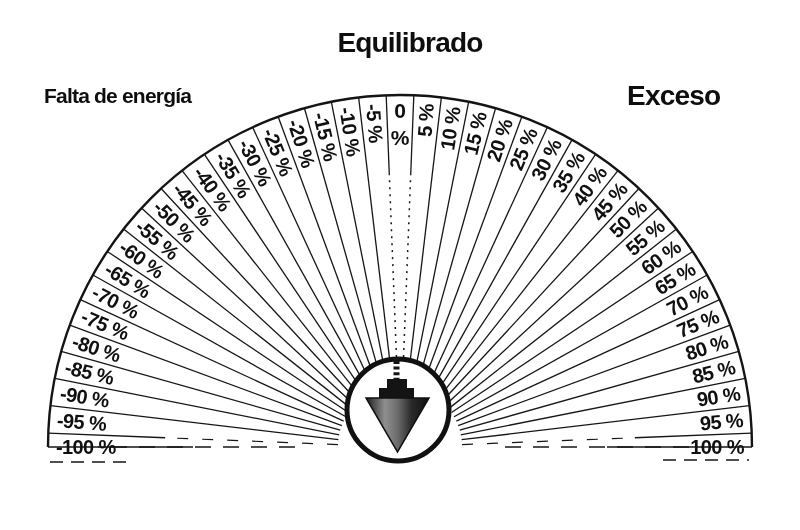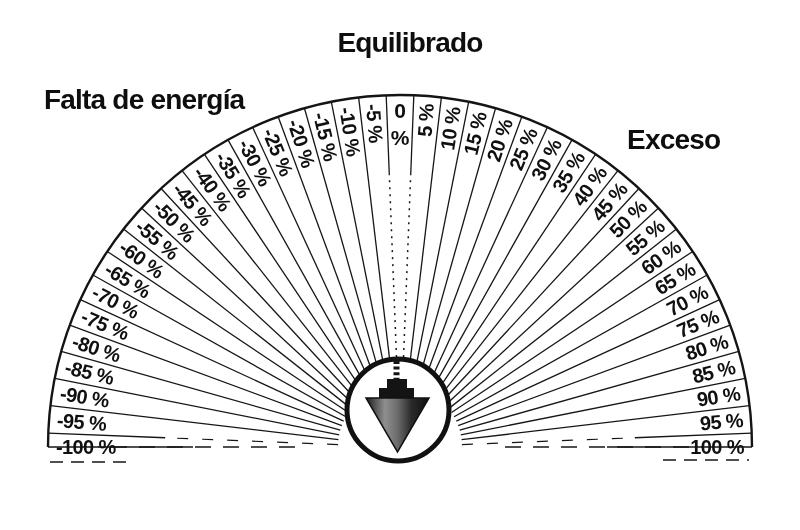--- a/index.html
+++ b/index.html
@@ -1,22 +1,22 @@
 <!DOCTYPE html>
 <html><head>
 <meta charset="utf-8">
 <style>
   html,body{margin:0;padding:0;background:#ffffff;}
   body{width:800px;height:530px;overflow:hidden;font-family:"Liberation Sans",sans-serif;}
   .stage{position:relative;width:800px;height:530px;background:#ffffff;border-radius:28px;}
   .hd{position:absolute;font-weight:700;color:#0e0e0e;letter-spacing:-0.8px;white-space:nowrap;}
   .hd-top{top:27px;left:260px;width:300px;text-align:center;font-size:28px;}
-  .hd-left{top:84px;left:44px;font-size:28px;}
+  .hd-left{top:84px;left:44px;font-size:21px;}
   .hd-right{top:80px;left:627px;font-size:28px;line-height:32px;}
-  .hd-right span{display:block;margin-top:44px;}
+  .hd-right span{display:block;}
   svg{position:absolute;top:0;left:0;}
   svg text.tick{font-family:"Liberation Sans",sans-serif;font-weight:700;font-size:20px;fill:#101010;letter-spacing:-0.6px;}
   svg text.tick0{font-family:"Liberation Sans",sans-serif;font-weight:700;font-size:21px;fill:#101010;}
 </style>
 </head>
 <body>
 
 <div class="stage">
   <div class="hd hd-top">Equilibrado</div>
   <div class="hd hd-left">Falta de energía</div>

